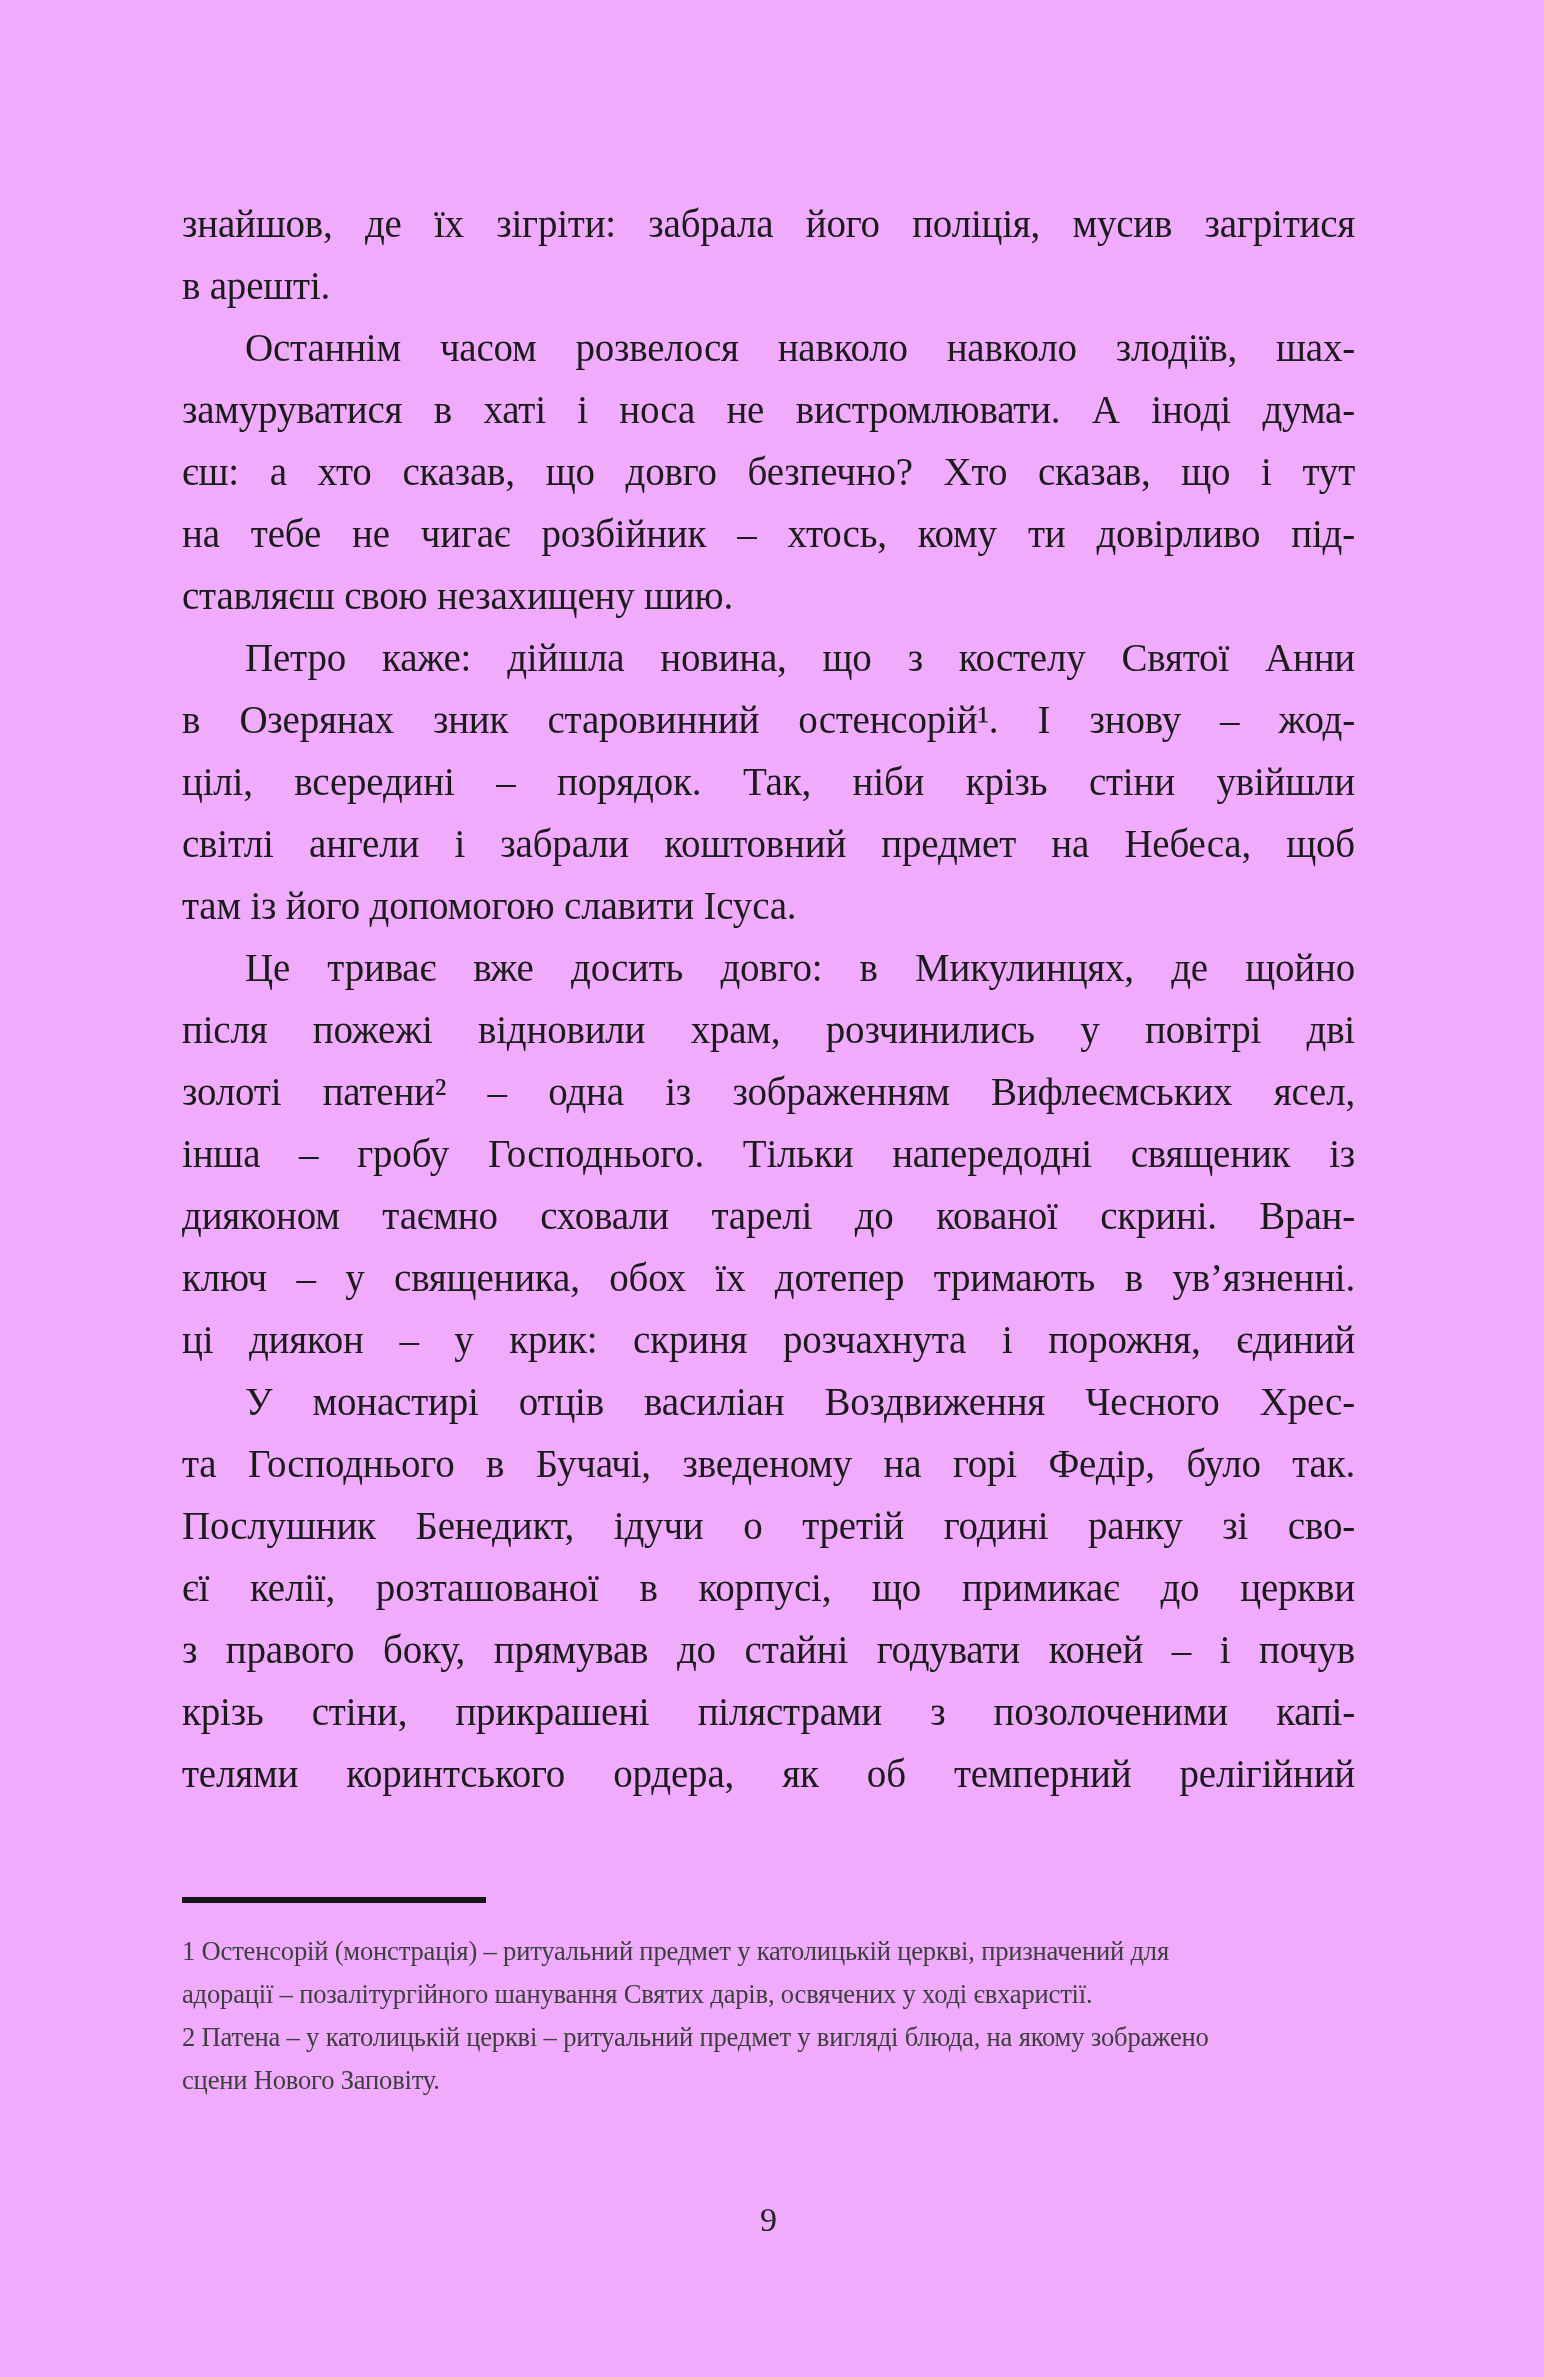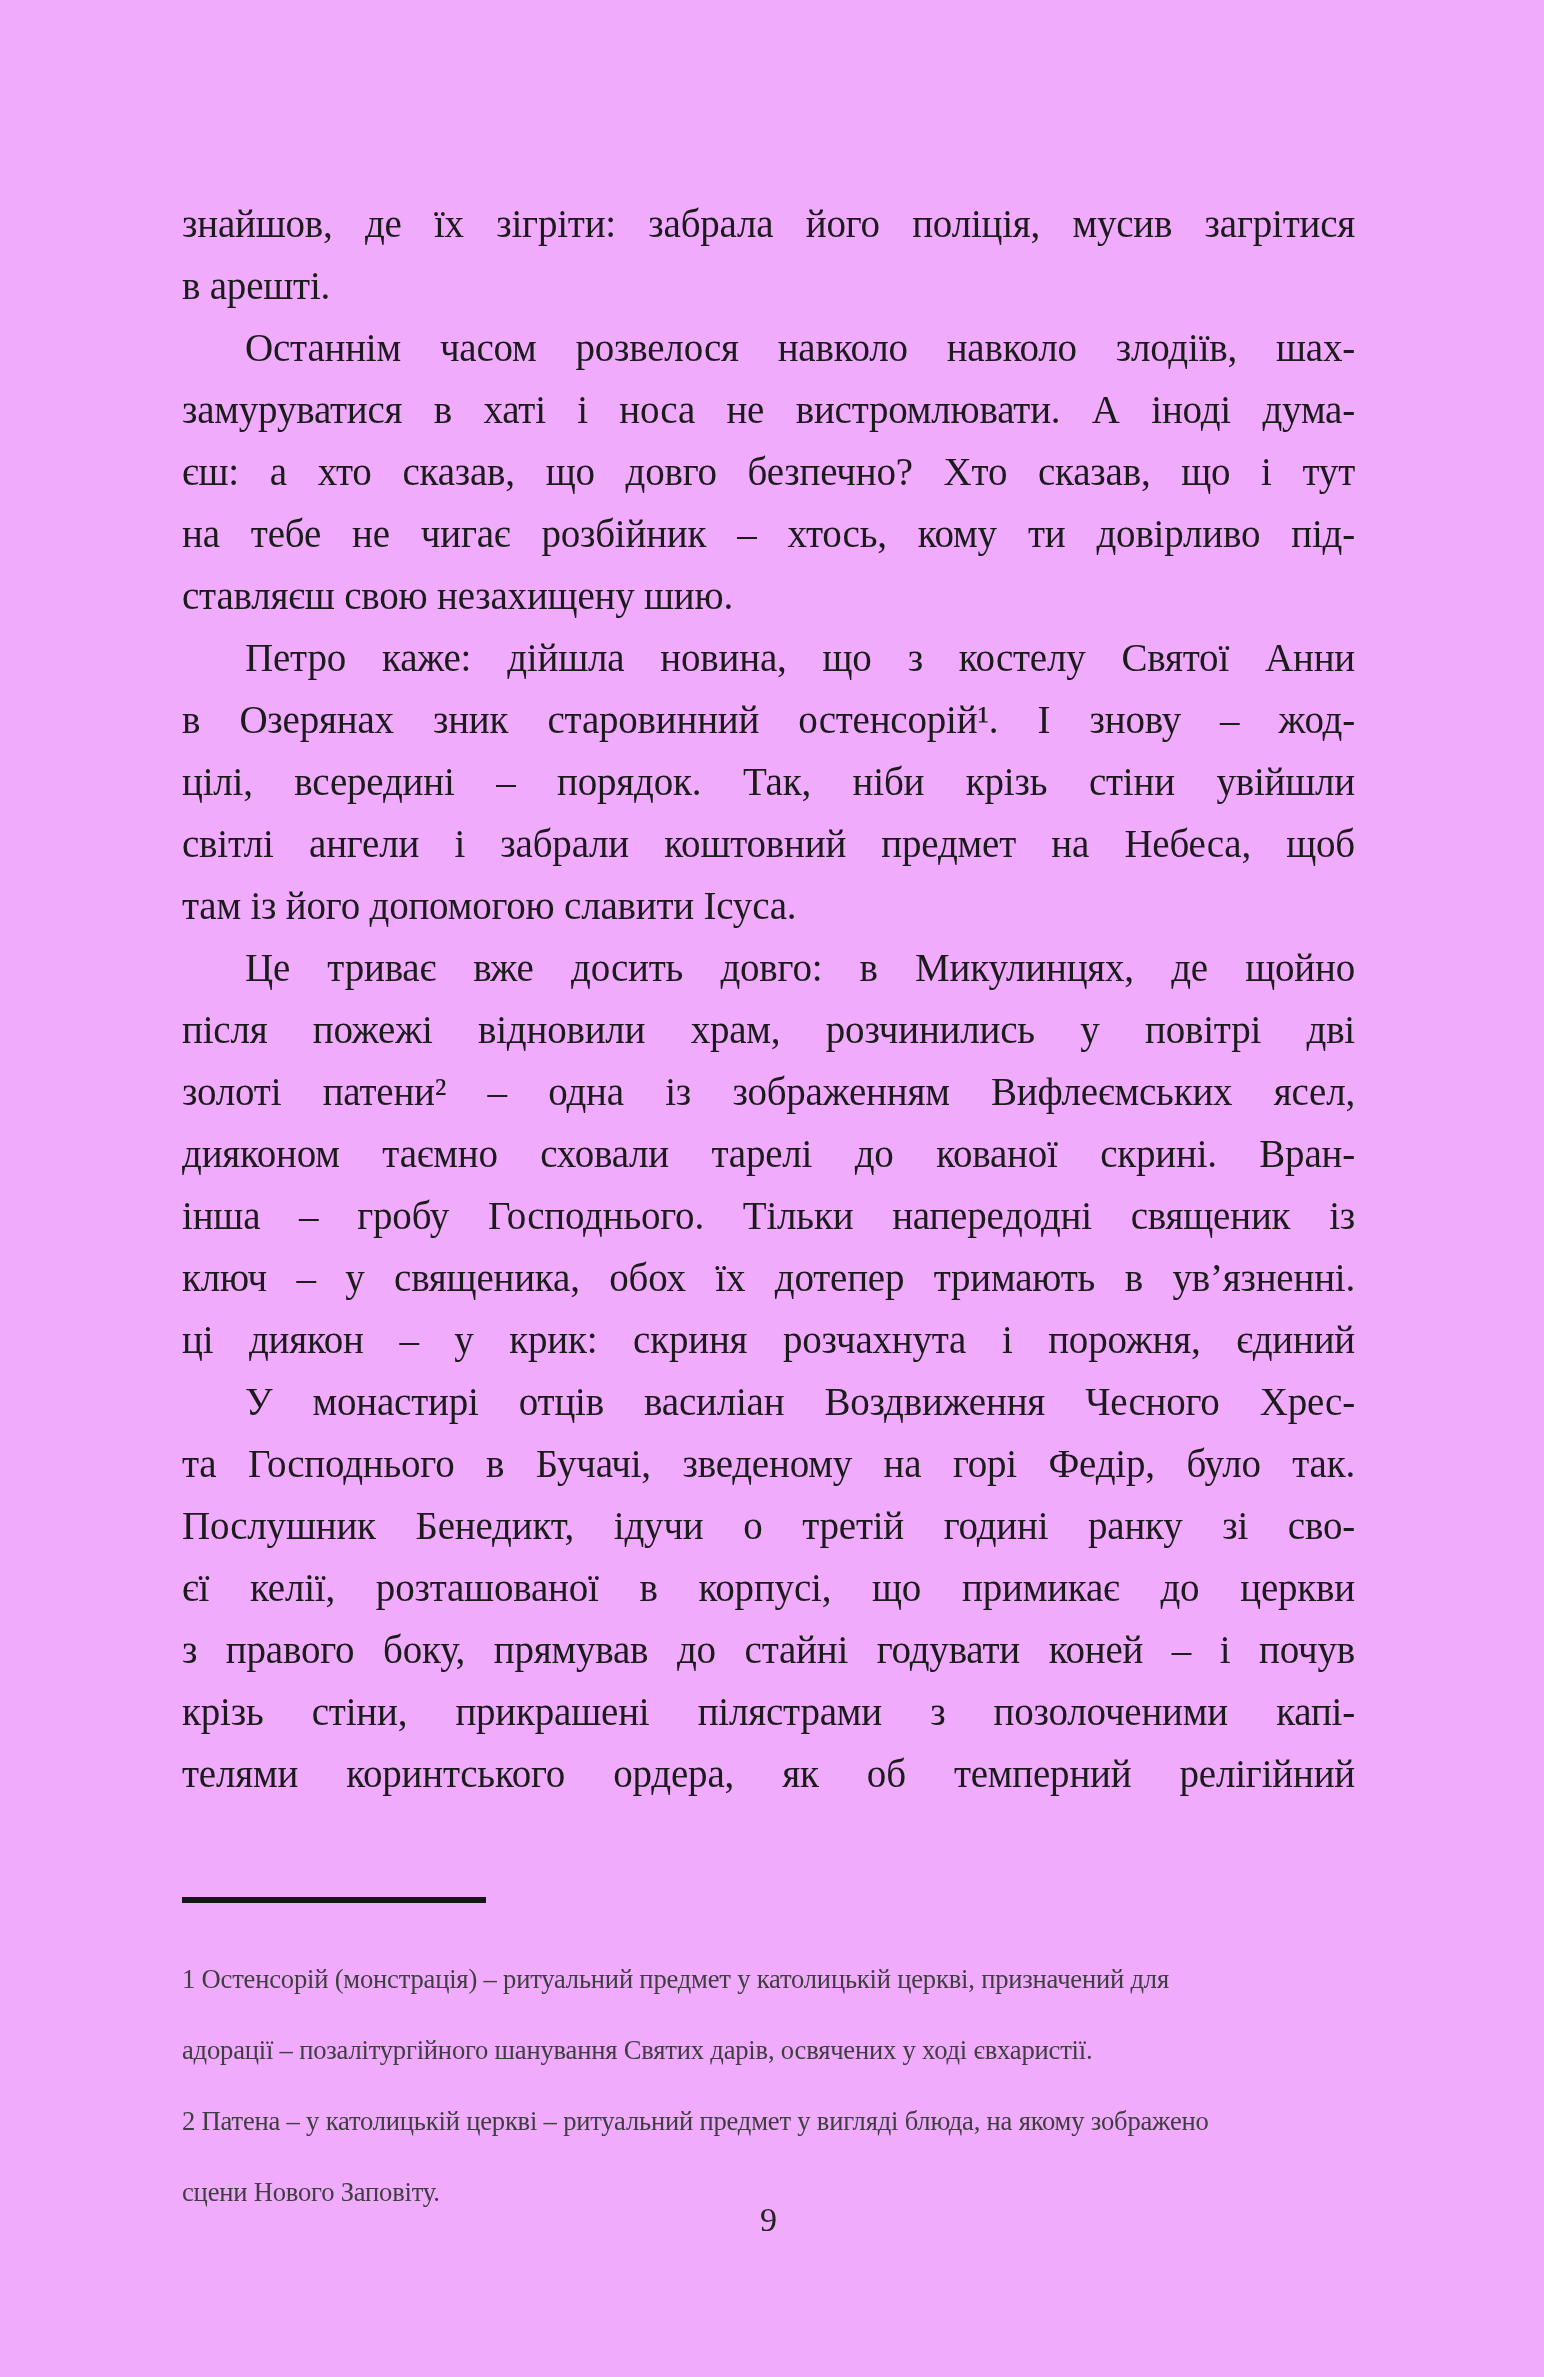--- a/index.html
+++ b/index.html
@@ -48,21 +48,21 @@
   .footnotes {
     position: absolute;
     left: 182px;
     top: 1930px;
     width: 1183px;
     font-size: 26.6px;
     line-height: 43px;
     color: #3e3e3e;
     letter-spacing: -0.2px;
   }
-  .fn-line { text-align: left; margin-top: 28px; }
+  .fn-line { text-align: left; }
   
   .page-number {
     position: absolute;
     left: 182px;
     top: 2201px;
     width: 1173px;
     text-align: center;
     font-size: 34px;
     color: #222222;
   }
@@ -92,22 +92,22 @@
       <div class="l">в Озерянах зник старовинний остенсорій¹. І знову – жод-</div>
       <div class="l">цілі, всередині – порядок. Так, ніби крізь стіни увійшли</div>
       <div class="l">світлі ангели і забрали коштовний предмет на Небеса, щоб</div>
       <div class="l last">там із його допомогою славити Ісуса.</div>
     </div>
 
     <div class="para">
       <div class="l ind">Це триває вже досить довго: в Микулинцях, де щойно</div>
       <div class="l">після пожежі відновили храм, розчинились у повітрі дві</div>
       <div class="l">золоті патени² – одна із зображенням Вифлеємських ясел,</div>
+      <div class="l">інша – гробу Господнього. Тільки напередодні священик із</div>
       <div class="l">дияконом таємно сховали тарелі до кованої скрині. Вран-</div>
-      <div class="l">інша – гробу Господнього. Тільки напередодні священик із</div>
       <div class="l">ключ – у священика, обох їх дотепер тримають в ув’язненні.</div>
       <div class="l">ці диякон – у крик: скриня розчахнута і порожня, єдиний</div>
     </div>
 
     <div class="para">
       <div class="l ind">У монастирі отців василіан Воздвиження Чесного Хрес-</div>
       <div class="l">та Господнього в Бучачі, зведеному на горі Федір, було так.</div>
       <div class="l">Послушник Бенедикт, ідучи о третій годині ранку зі сво-</div>
       <div class="l">єї келії, розташованої в корпусі, що примикає до церкви</div>
       <div class="l">з правого боку, прямував до стайні годувати коней – і почув</div>

